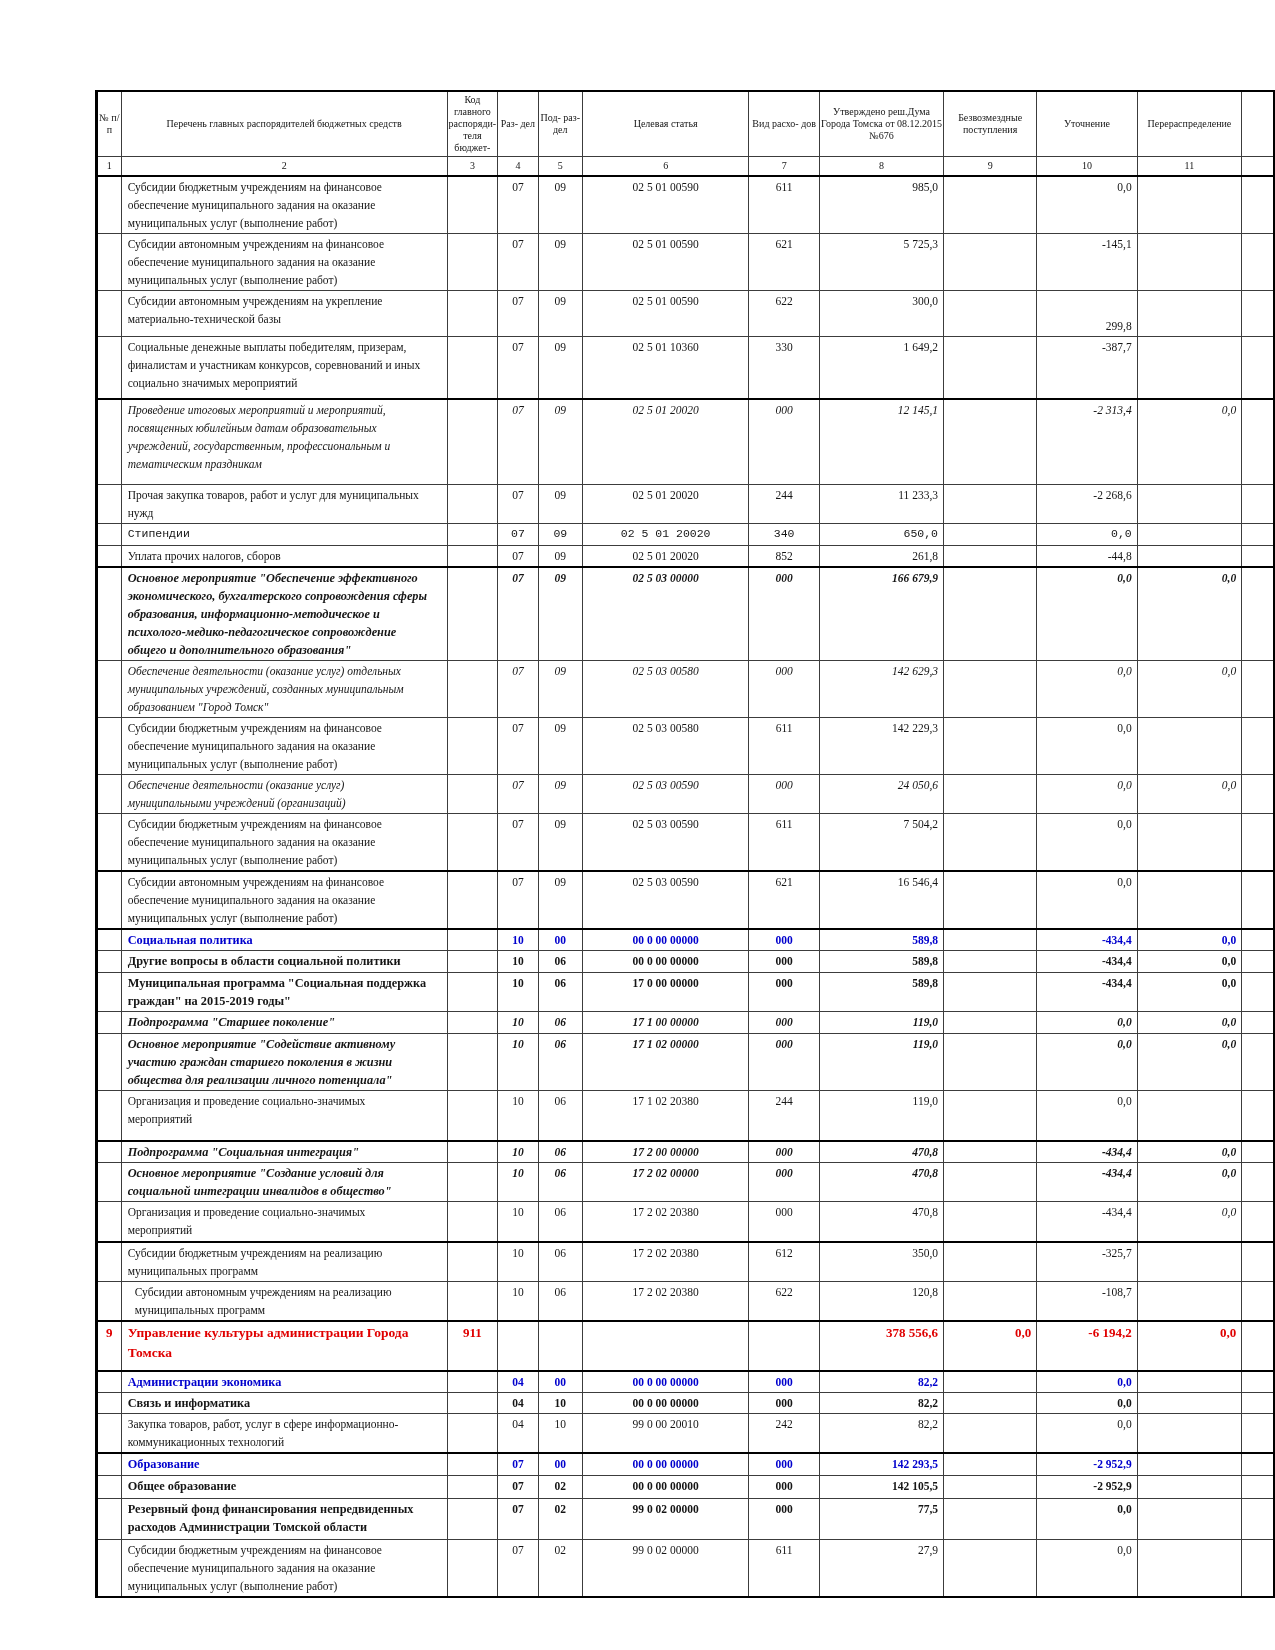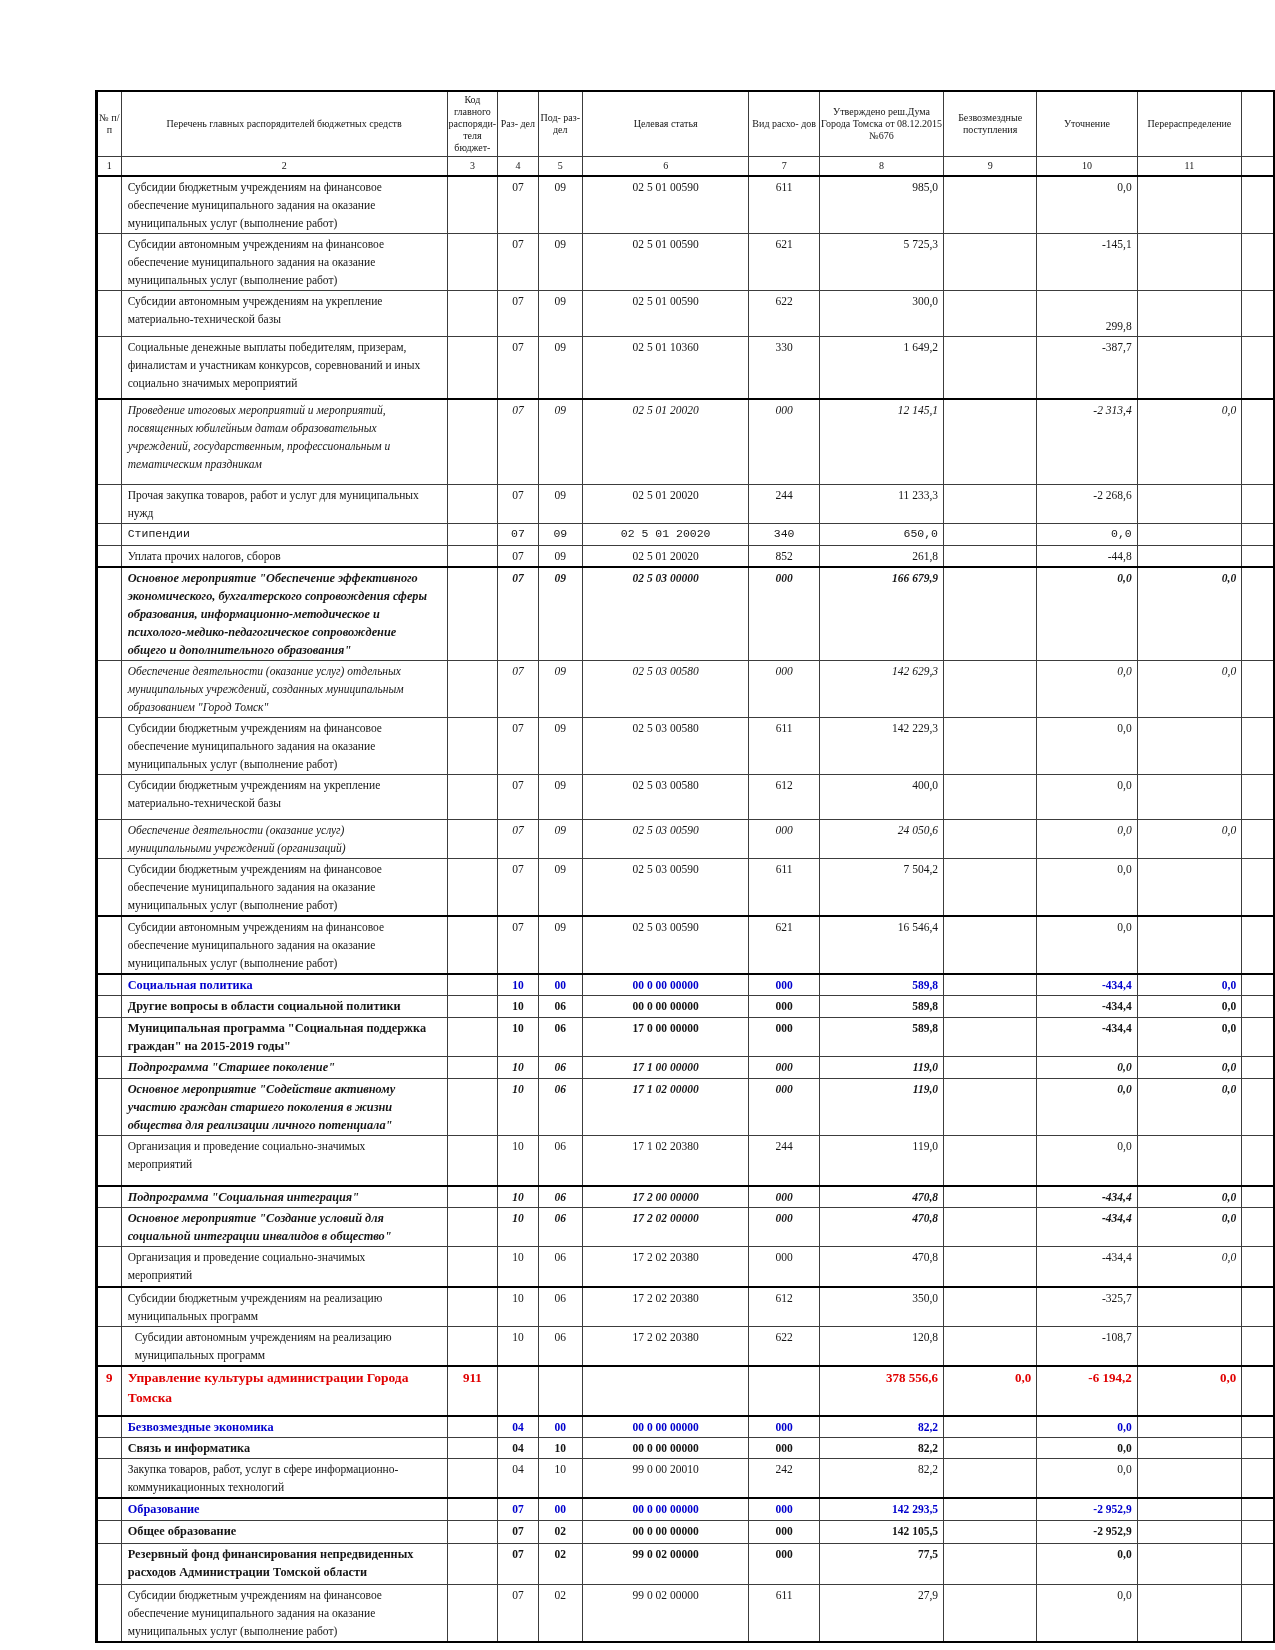--- a/index.html
+++ b/index.html
@@ -224,34 +224,20 @@
           <td class="c">07</td>
           <td class="c">09</td>
           <td class="c">02 5 03 00580</td>
           <td class="c">611</td>
           <td class="r">142 229,3</td>
           <td class="r"></td>
           <td class="r">0,0</td>
           <td class="r"></td>
           <td class="c"></td>
         </tr>
-        <tr style="height: 45px;">
-          <td class="c"></td>
-          <td class="name">Субсидии бюджетным учреждениям на укрепление материально-технической базы</td>
-          <td class="c"></td>
-          <td class="c">07</td>
-          <td class="c">09</td>
-          <td class="c">02 5 03 00580</td>
-          <td class="c">612</td>
-          <td class="r">400,0</td>
-          <td class="r"></td>
-          <td class="r">0,0</td>
-          <td class="r"></td>
-          <td class="c"></td>
-        </tr>
         <tr class="i" style="height: 33px; margin-top: 25px;">
           <td class="c"></td>
           <td class="name">Обеспечение деятельности (оказание услуг) муниципальными учреждений (организаций)</td>
           <td class="c"></td>
           <td class="c">07</td>
           <td class="c">09</td>
           <td class="c">02 5 03 00590</td>
           <td class="c">000</td>
           <td class="r">24 050,6</td>
           <td class="r"></td>
@@ -450,21 +436,21 @@
           <td class="c"></td>
           <td class="c"></td>
           <td class="r">378 556,6</td>
           <td class="r">0,0</td>
           <td class="r">-6 194,2</td>
           <td class="r">0,0</td>
           <td class="c"></td>
         </tr>
         <tr class="b blue thick" style="height: 22px;">
           <td class="c"></td>
-          <td class="name">Безвозмездные экономика</td>
+          <td class="name">Администрации экономика</td>
           <td class="c"></td>
           <td class="c">04</td>
           <td class="c">00</td>
           <td class="c">00 0 00 00000</td>
           <td class="c">000</td>
           <td class="r">82,2</td>
           <td class="r"></td>
           <td class="r">0,0</td>
           <td class="r"></td>
           <td class="c"></td>

